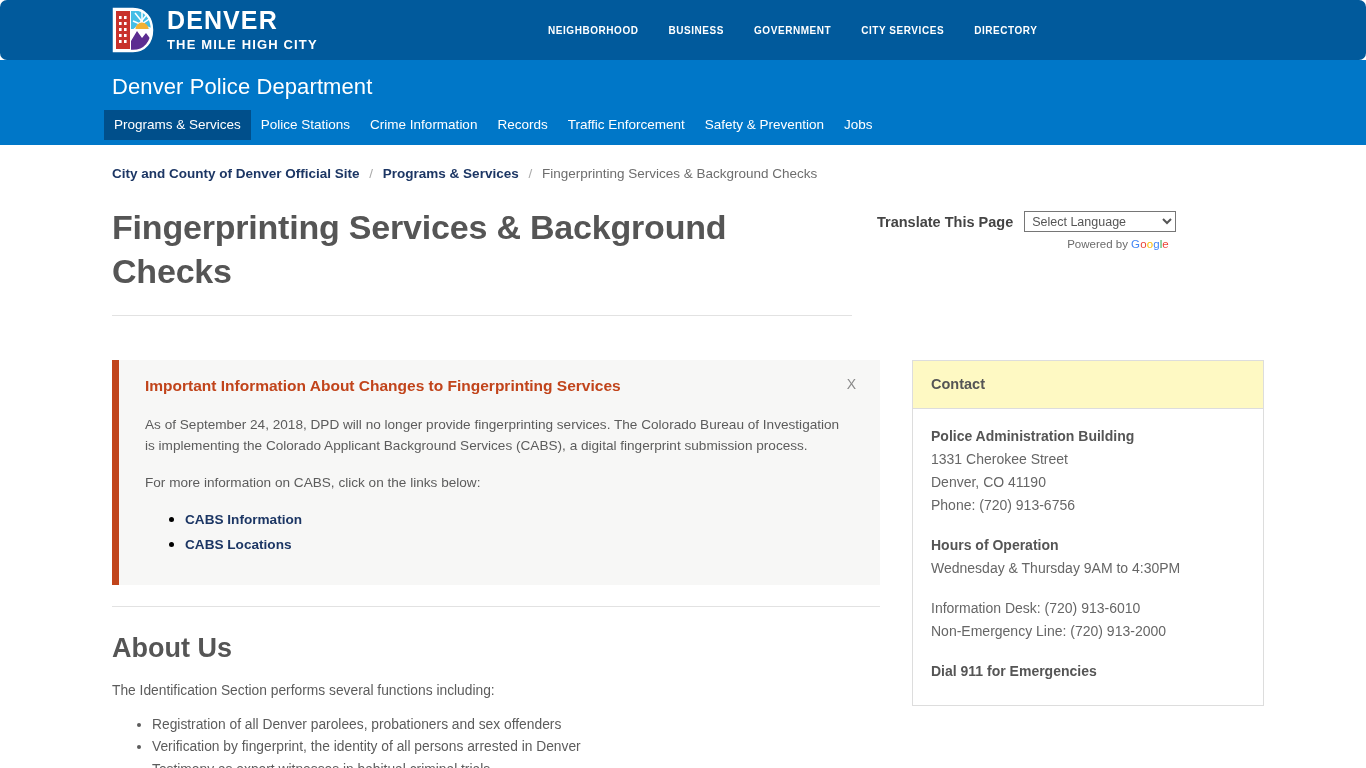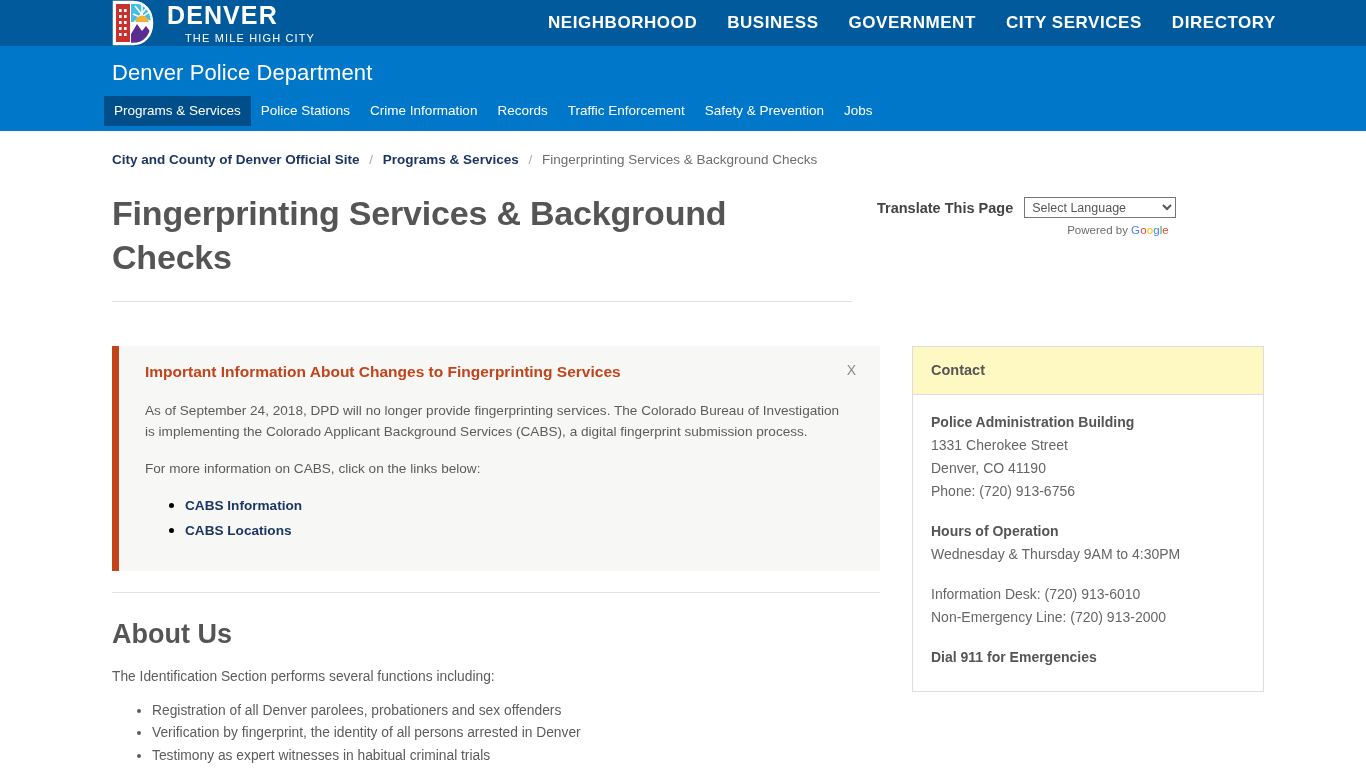--- a/index.html
+++ b/index.html
@@ -8,25 +8,26 @@
     margin: 0; padding: 0;
     width: 1366px; height: 768px;
     overflow: hidden;
     background: #ffffff;
     font-family: "Liberation Sans", sans-serif;
     -webkit-font-smoothing: antialiased;
   }
 
   
   .top-header {
-    height: 46px;
+    height: 60px;
     background: #015A9C;
     display: flex;
     align-items: center;
     position: relative;
+    border-radius: 7px;
   }
   .brand {
     display: flex;
     align-items: center;
     margin-left: 112px;
     text-decoration: none;
   }
   .logo-mark {
     width: 42px;
     height: 46px;
@@ -35,39 +36,38 @@
   }
   .brand-text { margin-left: 13px; color: #ffffff; }
   .brand-title {
     font-size: 25px;
     font-weight: bold;
     letter-spacing: 1.1px;
     line-height: 1;
     color: #ffffff;
   }
   .brand-sub {
-    font-size: 11px;
-    font-weight: normal;
+    font-size: 13px;
+    font-weight: bold;
     letter-spacing: 1.15px;
     margin-top: 4px;
     color: #ffffff;
-    margin-left: 18px;
   }
 
   .main-nav {
     position: absolute;
     left: 548px;
     top: 0; bottom: 0;
     display: flex;
     align-items: center;
     gap: 30px;
   }
   .main-nav a {
     color: #ffffff;
-    font-size: 17px;
+    font-size: 10px;
     font-weight: bold;
     letter-spacing: 0.55px;
     text-decoration: none;
     white-space: nowrap;
   }
 
   
   .dept-band {
     background: #0077C8;
     padding-top: 12px;

